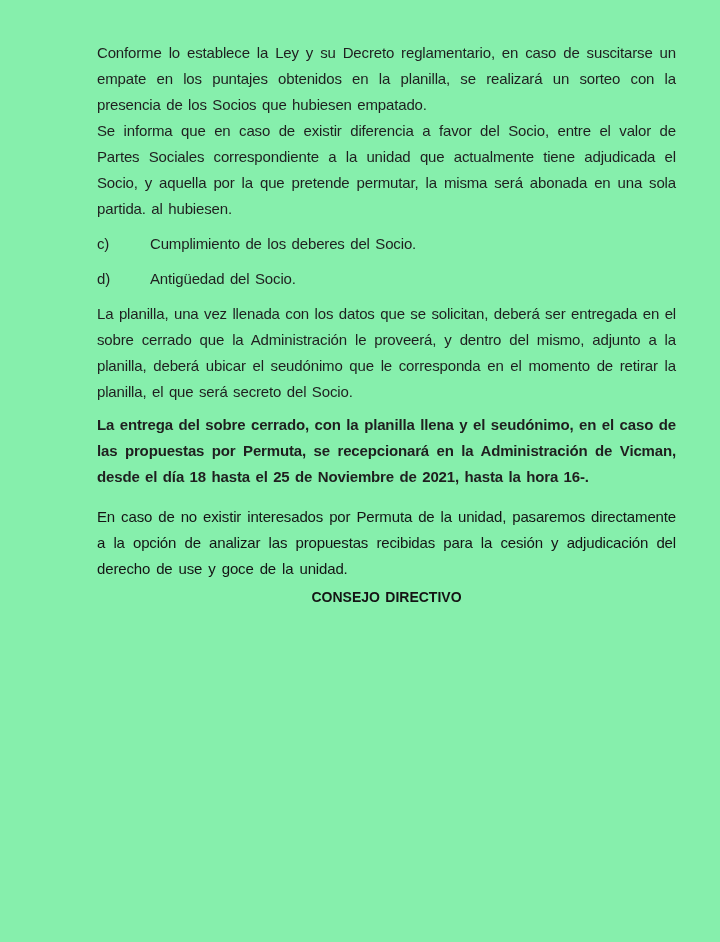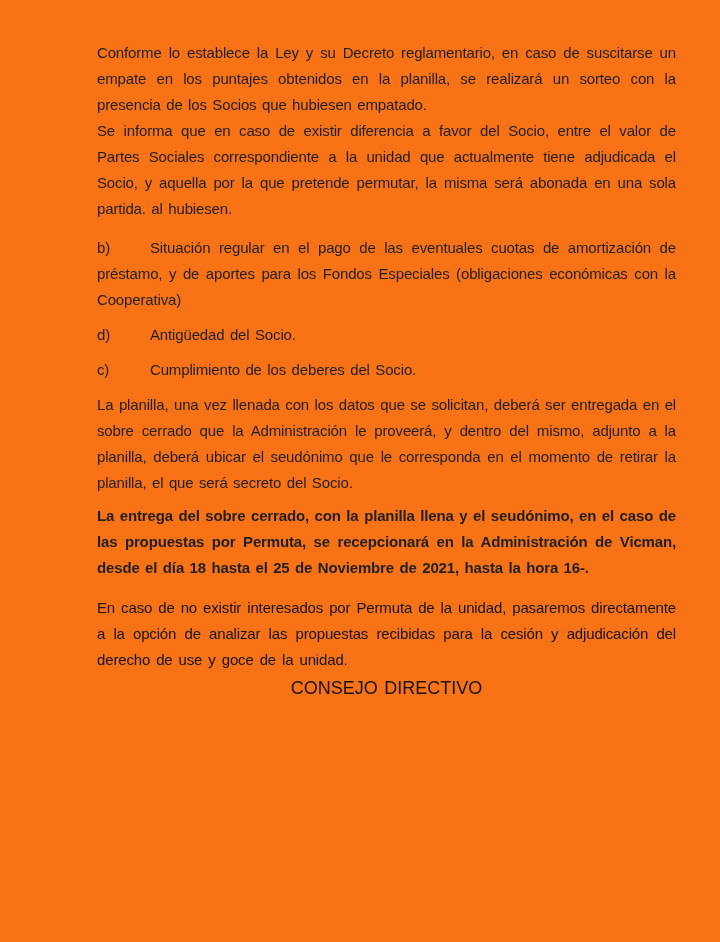--- a/index.html
+++ b/index.html
@@ -4,21 +4,21 @@
 <style>
   html, body {
     margin: 0;
     padding: 0;
     background: #ffffff;
   }
   .page {
     position: relative;
     width: 720px;
     height: 942px;
-    background: #f97316;
+    background: #86efac;
     box-sizing: border-box;
     padding: 40px 44px 0 97px;
     overflow: hidden;
   }
   .doc {
     width: 579px;
     font-family: "Liberation Sans", sans-serif;
     font-size: 15px;
     line-height: 26px;
     color: #1f1f1f;
@@ -38,43 +38,42 @@
   .mt7  { margin-top: 7px  !important; font-weight: bold; }
   .mt14 { margin-top: 14px !important; }
   .bold {
     font-weight: normal;
     color: #141414;
     word-spacing: 2px;
   }
   .signature {
     margin-top: 2px !important;
     text-align: center;
-    font-weight: normal;
+    font-weight: bold;
     color: #141414;
     letter-spacing: 0;
-    font-size: 18px;
+    font-size: 14px;
   }
 </style>
 </head>
 <body>
 
 <div class="page">
   <div class="doc">
 
     <p class="para">Conforme lo establece la Ley y su Decreto reglamentario, en caso de suscitarse un empate en los puntajes obtenidos en la planilla, se realizará un sorteo con la presencia de los Socios que hubiesen empatado.</p>
 
     <p class="para">Se informa que en caso de existir diferencia a favor del Socio, entre el valor de Partes Sociales correspondiente a la unidad que actualmente tiene adjudicada el Socio, y aquella por la que pretende permutar, la misma será abonada en una sola partida. al hubiesen.</p>
 
 
 
-    <p class="para item mt13"><span class="marker">b)</span><span>Situación regular en el pago de las eventuales cuotas de amortización de préstamo, y de aportes para los Fondos Especiales (obligaciones económicas con la Cooperativa)</span></p>
+
+    <p class="para item mt9"><span class="marker">c)</span><span>Cumplimiento de los deberes del Socio.</span></p>
 
     <p class="para item mt9"><span class="marker">d)</span><span>Antigüedad del Socio.</span></p>
-
-    <p class="para item mt9"><span class="marker">c)</span><span>Cumplimiento de los deberes del Socio.</span></p>
 
     <p class="para mt9">La planilla, una vez llenada con los datos que se solicitan, deberá ser entregada en el sobre cerrado que la Administración le proveerá, y dentro del mismo, adjunto a la planilla, deberá ubicar el seudónimo que le corresponda en el momento de retirar la planilla, el que será secreto del Socio.</p>
 
     <p class="para mt7">La entrega del sobre cerrado, con la planilla llena y el seudónimo, en el caso de las propuestas por Permuta, se recepcionará en la Administración de Vicman, desde el día 18 hasta el 25 de Noviembre de 2021, hasta la hora 16-.</p>
 
     <p class="para bold mt14">En caso de no existir interesados por Permuta de la unidad, pasaremos directamente a la opción de analizar las propuestas recibidas para la cesión y adjudicación del derecho de use y goce  de la unidad.</p>
 
 
     <p class="signature">CONSEJO DIRECTIVO</p>
 

